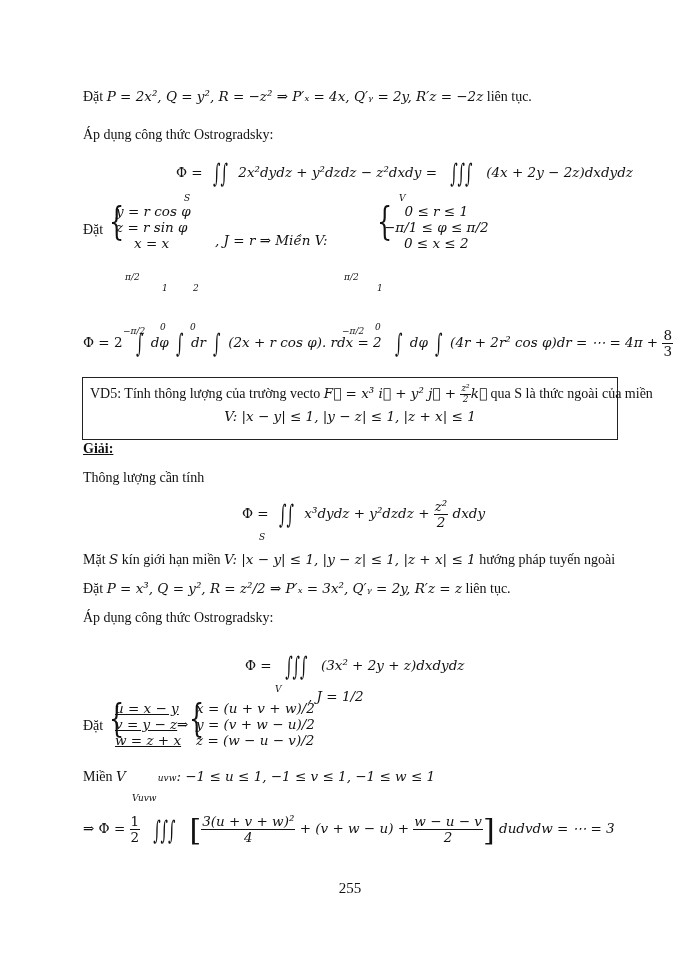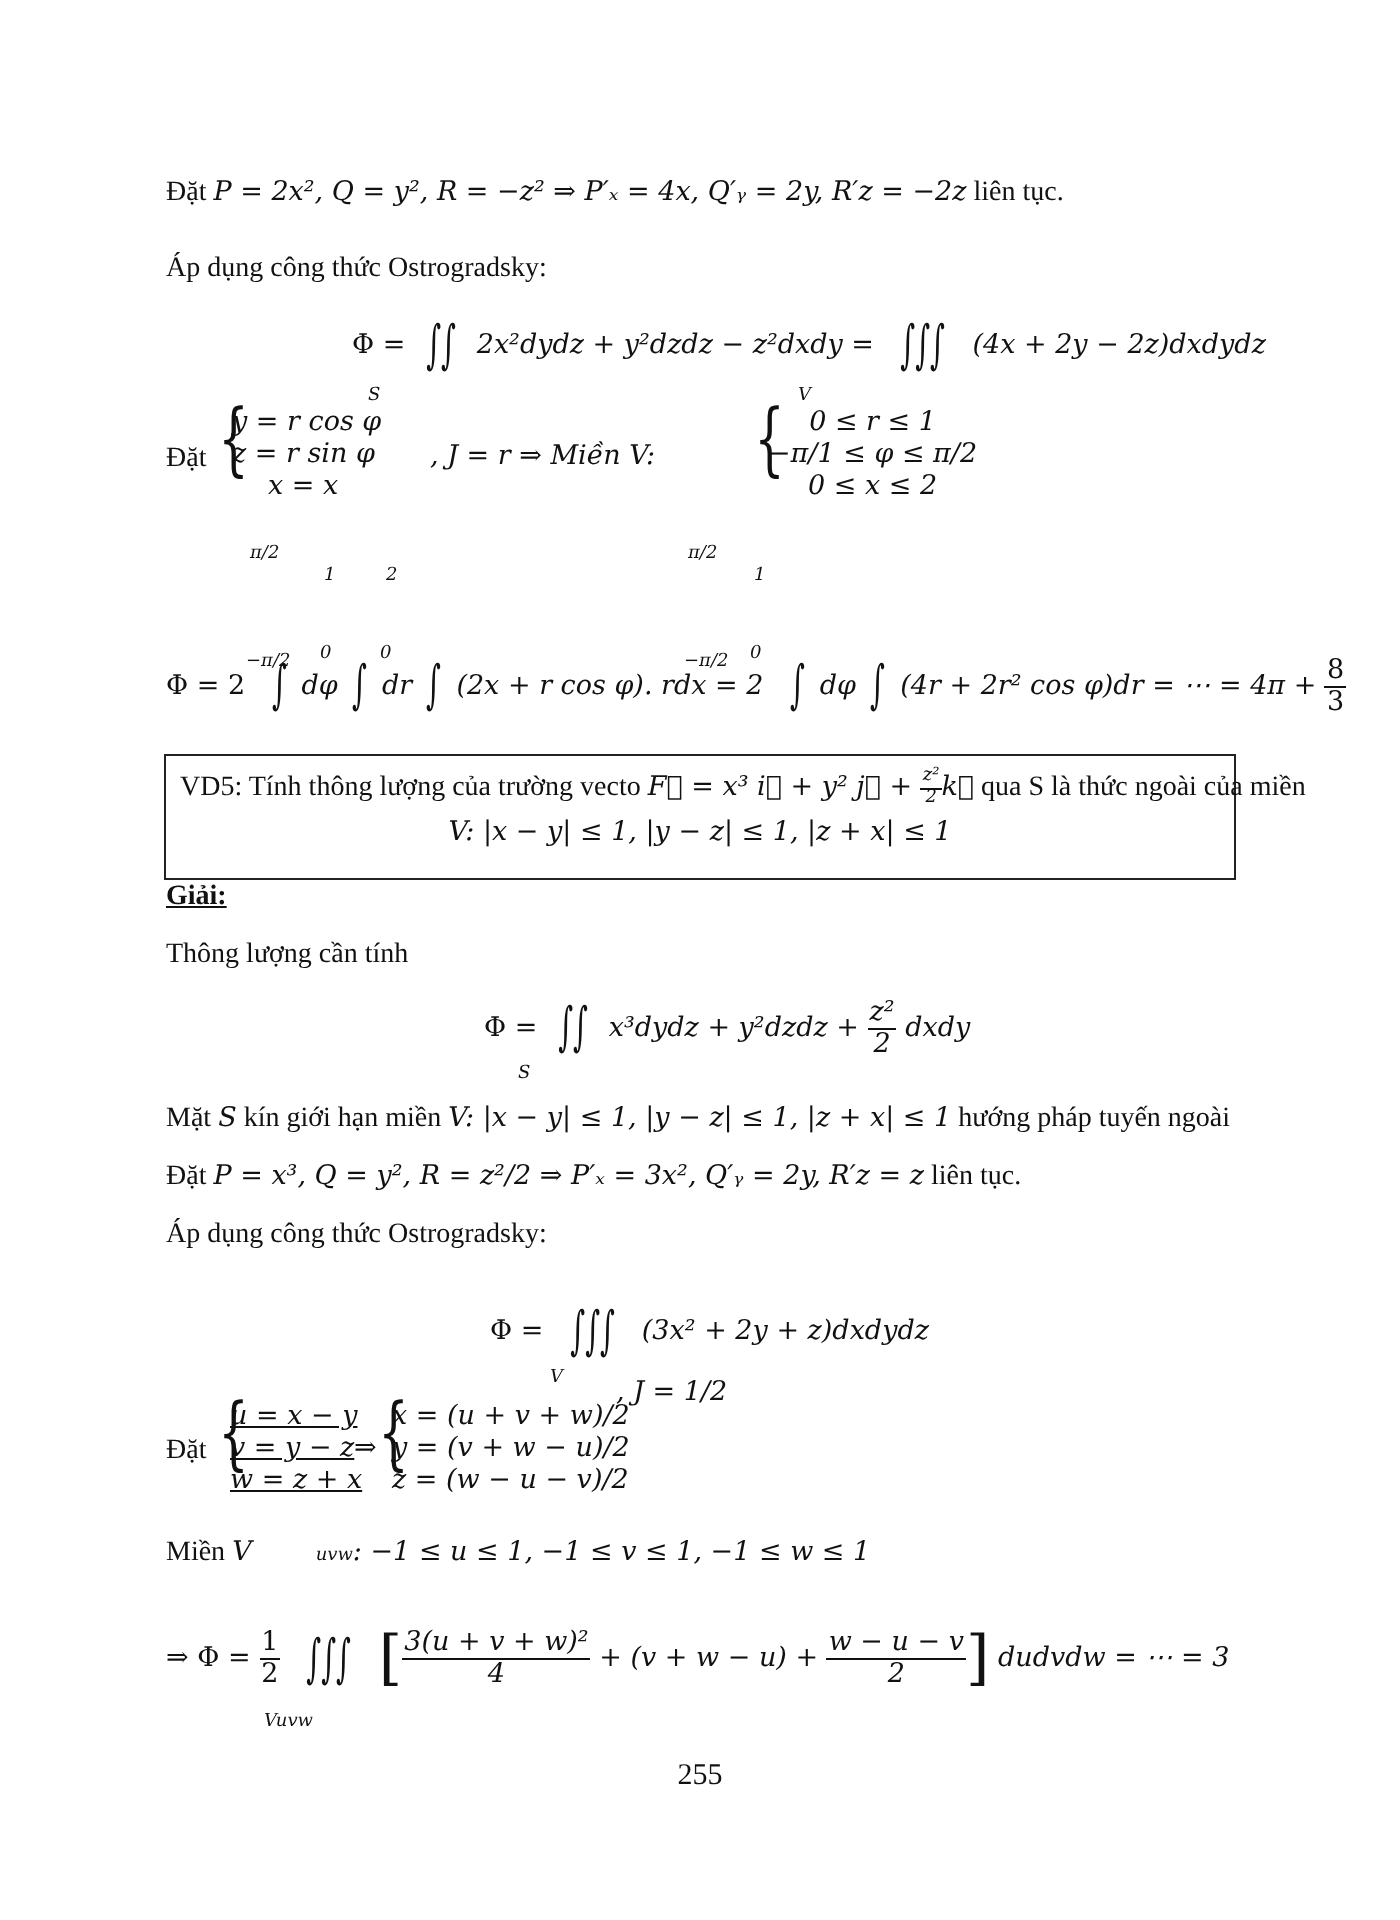--- a/index.html
+++ b/index.html
@@ -37,21 +37,21 @@
 <div class="lim" style="left:184px;top:193px;">S</div>
 <div class="lim" style="left:399px;top:193px;">V</div>
 
 <div class="abs txt" style="left:83px;top:222px;">Đặt</div>
 <div class="abs brace" style="left:104px;top:200px;">{</div>
 <div class="abs m eq" style="left:116px;top:203px;line-height:16px;">
   <div>y = r cos φ</div>
   <div>z = r sin φ</div>
   <div style="padding-left:18px">x = x</div>
 </div>
-<div class="abs" style="left:215px;top:220px;text-align:right;">
+<div class="abs" style="left:215px;top:232px;text-align:right;">
   <span class="m eq">, J = r ⇒ Miền V:</span>
 </div>
 <div class="abs brace" style="left:372px;top:200px;">{</div>
 <div class="abs m eq" style="left:384px;top:203px;line-height:16px;text-align:center;">
   <div>0 ≤ r ≤ 1</div>
   <div>−π/1 ≤ φ ≤ π/2</div>
   <div>0 ≤ x ≤ 2</div>
 </div>
 
 <div class="abs eq" style="left:83px;top:297px;margin-top:31px;">
@@ -137,15 +137,15 @@
 
 <div class="abs eq" style="left:83px;top:812px;">
   <span class="mu">⇒ Φ =</span>
   <span class="frac mu"><span class="num">1</span><span>2</span></span>
   <span class="int">∫∫∫</span>
   <span class="mu" style="font-size:30px;vertical-align:middle">[</span><span class="frac m"><span class="num">3(u + v + w)²</span><span class="mu">4</span></span>
   <span class="m">+ (v + w − u) +</span>
   <span class="frac m"><span class="num">w − u − v</span><span class="mu">2</span></span><span class="mu" style="font-size:30px;vertical-align:middle">]</span>
   <span class="m">dudvdw = ⋯ = 3</span>
 </div>
-<div class="lim" style="left:132px;top:856px;font-style:italic;">Vuvw</div>
+<div class="lim" style="left:132px;top:793px;font-style:italic;">Vuvw</div>
 
 <div class="abs txt" style="left:0;width:700px;text-align:center;top:880px;font-size:15px;">255</div>
 
 </body></html>

